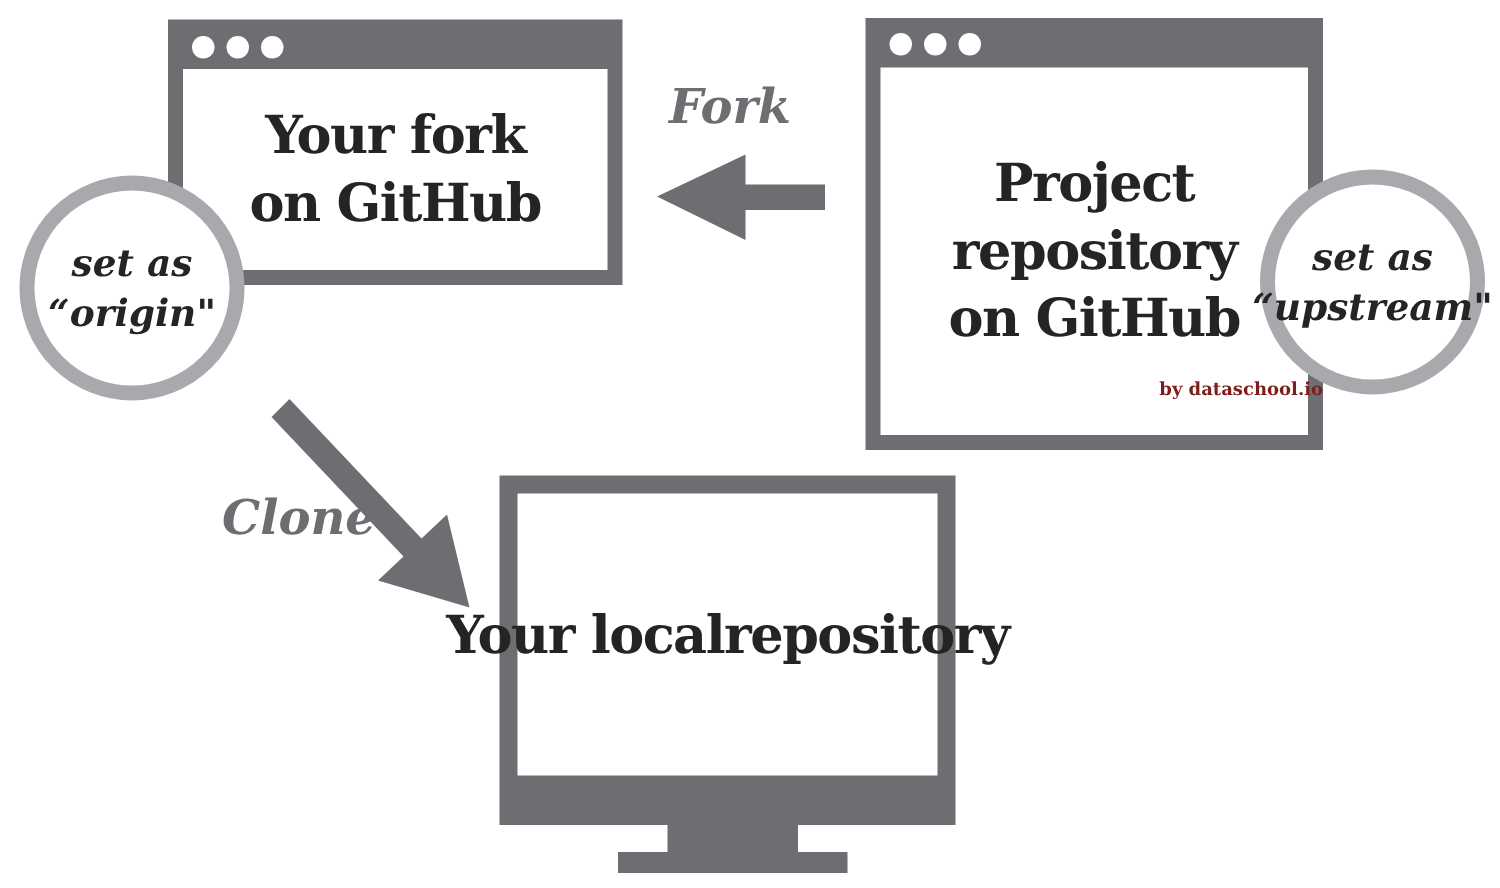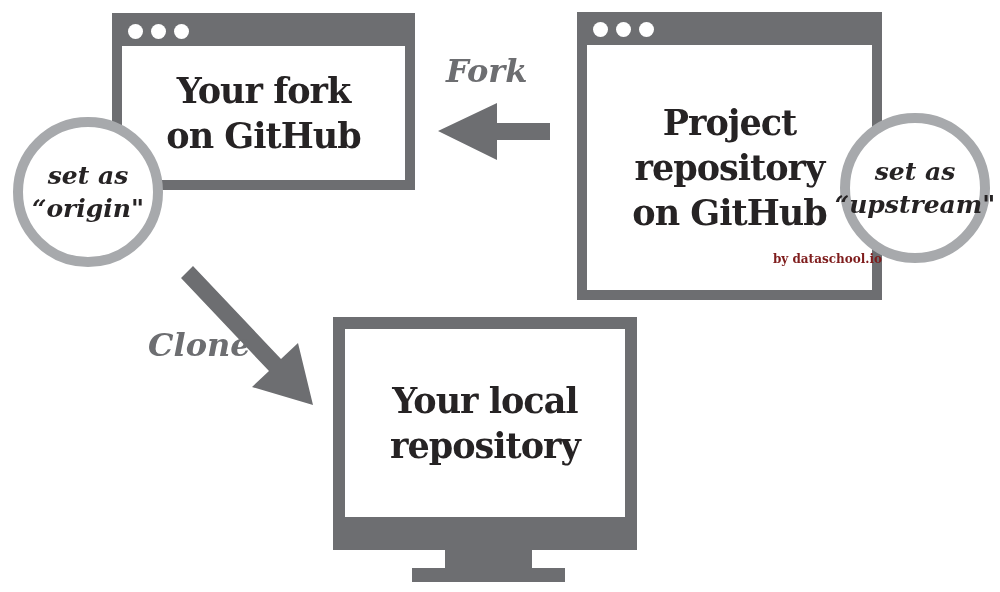--- a/index.html
+++ b/index.html
@@ -115,21 +115,21 @@
     left: 333px; top: 317px;
     width: 304px; height: 233px;
     background: #6d6e71;
   }
   .monitor-screen {
     position: absolute;
     left: 12px; right: 12px;
     top: 12px; bottom: 33px;
     background: #ffffff;
     display: flex;
-    flex-direction: column;
+    flex-direction: row;
     align-items: center;
     justify-content: center;
   }
   .monitor-neck {
     position: absolute;
     left: 445px; top: 550px;
     width: 87px; height: 18px;
     background: #6d6e71;
   }
   .monitor-base {

